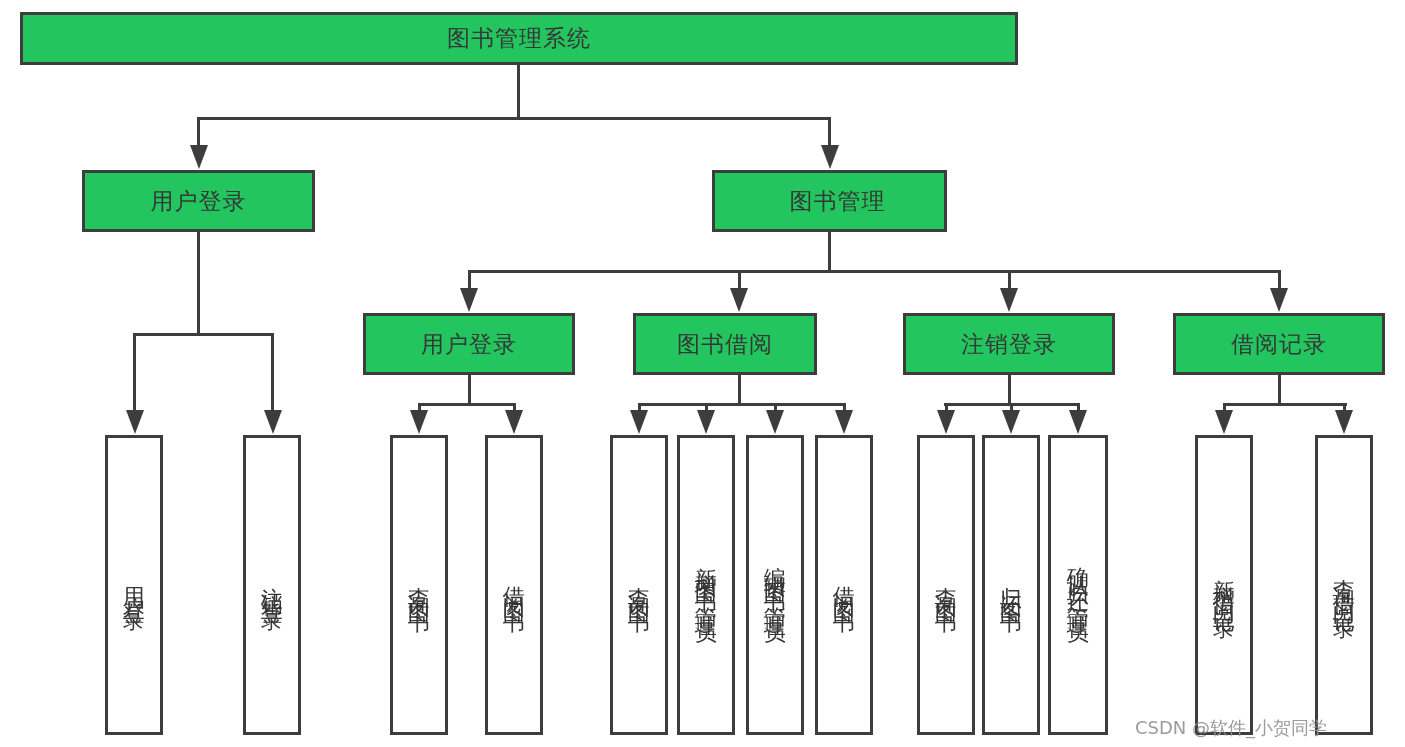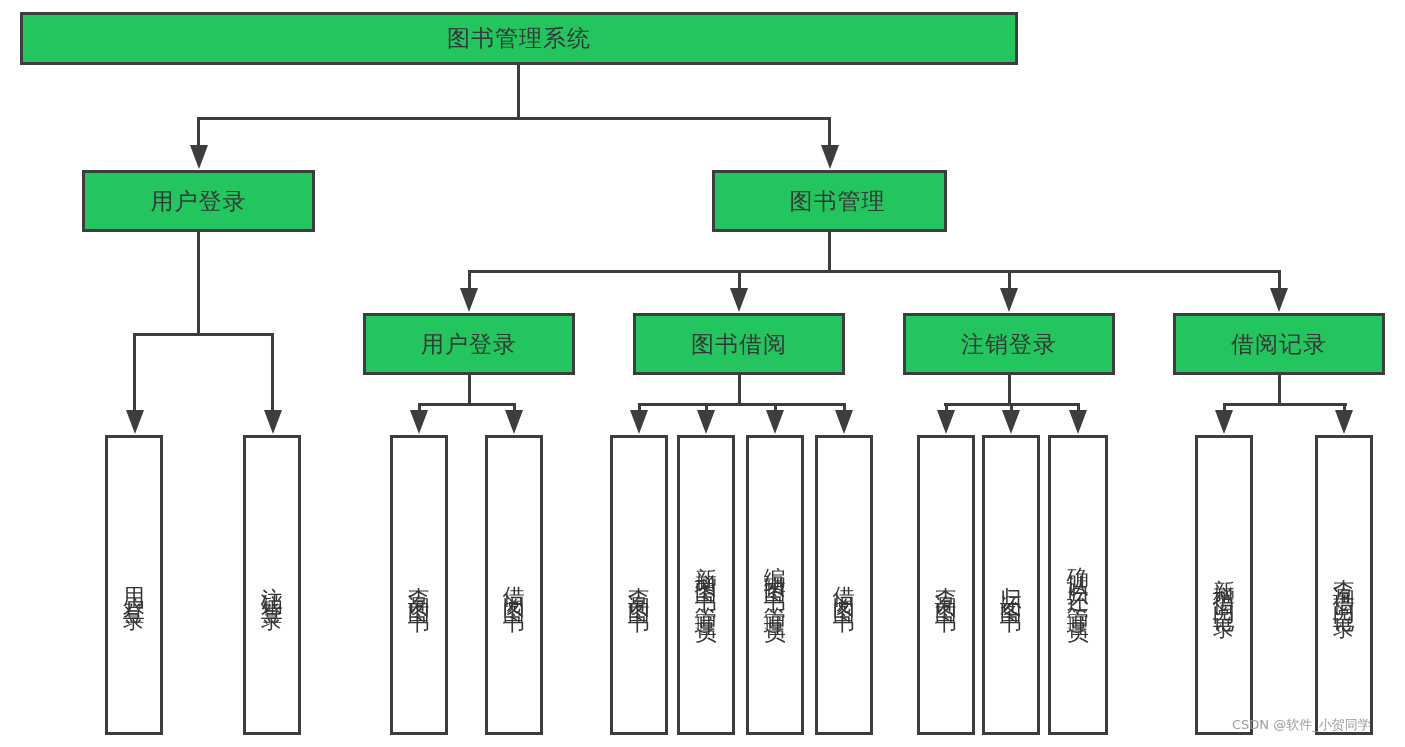--- a/index.html
+++ b/index.html
@@ -45,22 +45,22 @@
   .lineH { position: absolute; height: 3px; background: #3d3d3d; }
   .arrow {
     position: absolute;
     width: 0; height: 0;
     border-left: 9px solid transparent;
     border-right: 9px solid transparent;
     border-top: 24px solid #3d3d3d;
   }
   .watermark {
     position: absolute;
-    left: 1232px; top: 716px;
-    font-size: 13px;
+    left: 1135px; top: 716px;
+    font-size: 18px;
     color: rgba(150,150,150,0.95);
     white-space: nowrap;
     z-index: 5;
   }
 </style>
 </head>
 <body>
 
 <div id="canvas">
 
@@ -96,21 +96,21 @@
   <div class="lineV" style="left:738px; top:270px; height:21px;"></div>
   <div class="arrow" style="left:730px; top:288px;"></div>
   <div class="lineV" style="left:1008px; top:270px; height:21px;"></div>
   <div class="arrow" style="left:1000px; top:288px;"></div>
   <div class="lineV" style="left:1278px; top:270px; height:21px;"></div>
   <div class="arrow" style="left:1270px; top:288px;"></div>
 
   <div class="hbox" style="left:363px; top:313px; width:212px; height:62px;">
     <span>用户登录</span>
   </div>
-  <div class="hbox" style="left:633px; top:313px; width:212px; height:62px;">
+  <div class="hbox" style="left:633px; top:313px; width:184px; height:62px;">
     <span>图书借阅</span>
   </div>
   <div class="hbox" style="left:903px; top:313px; width:212px; height:62px;">
     <span>注销登录</span>
   </div>
   <div class="hbox" style="left:1173px; top:313px; width:212px; height:62px;">
     <span>借阅记录</span>
   </div>
 
   <div class="lineV" style="left:468px; top:375px; height:31px;"></div>

